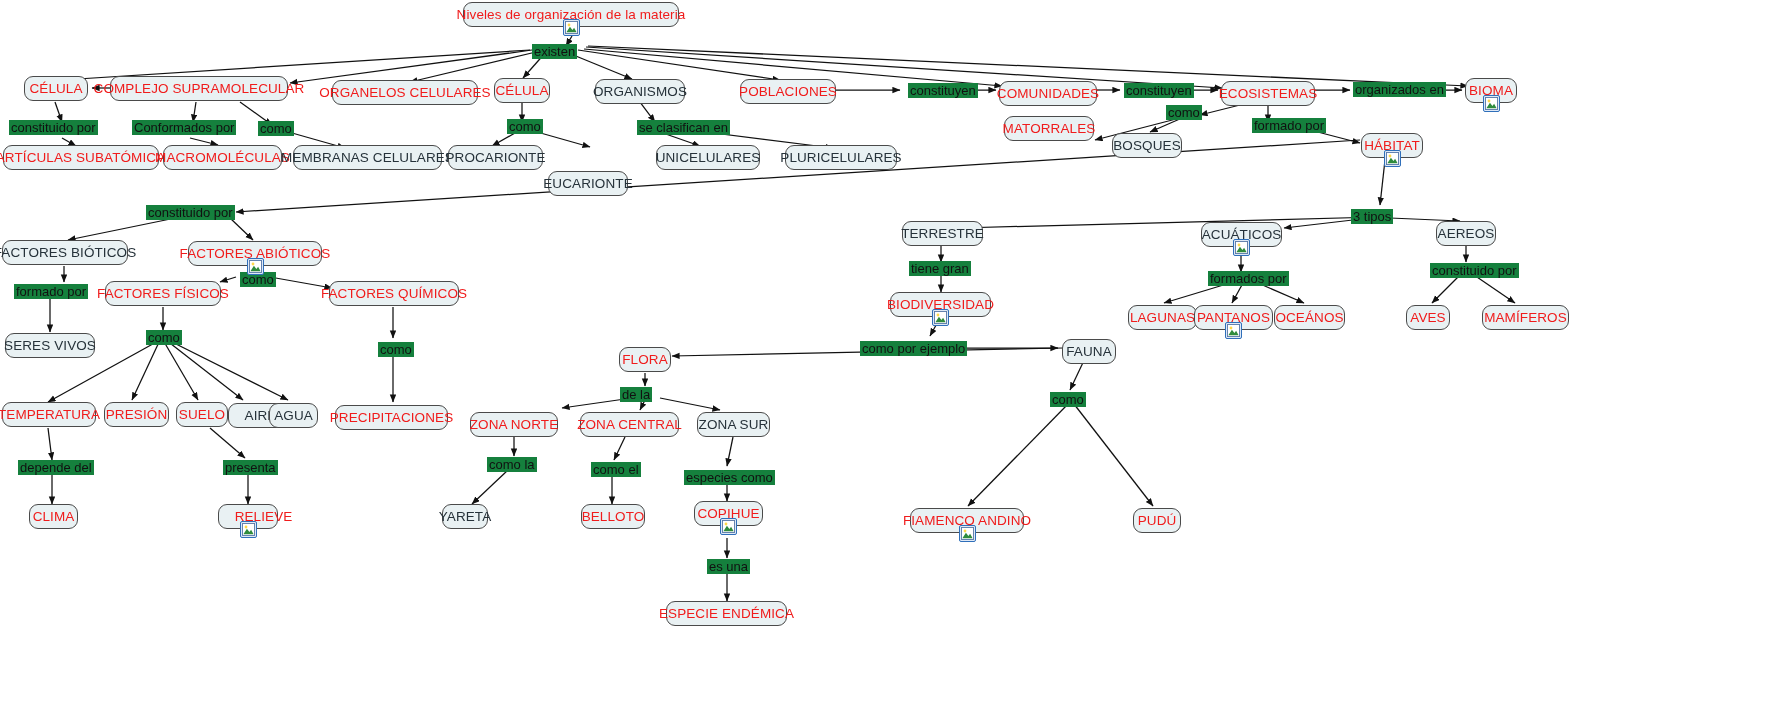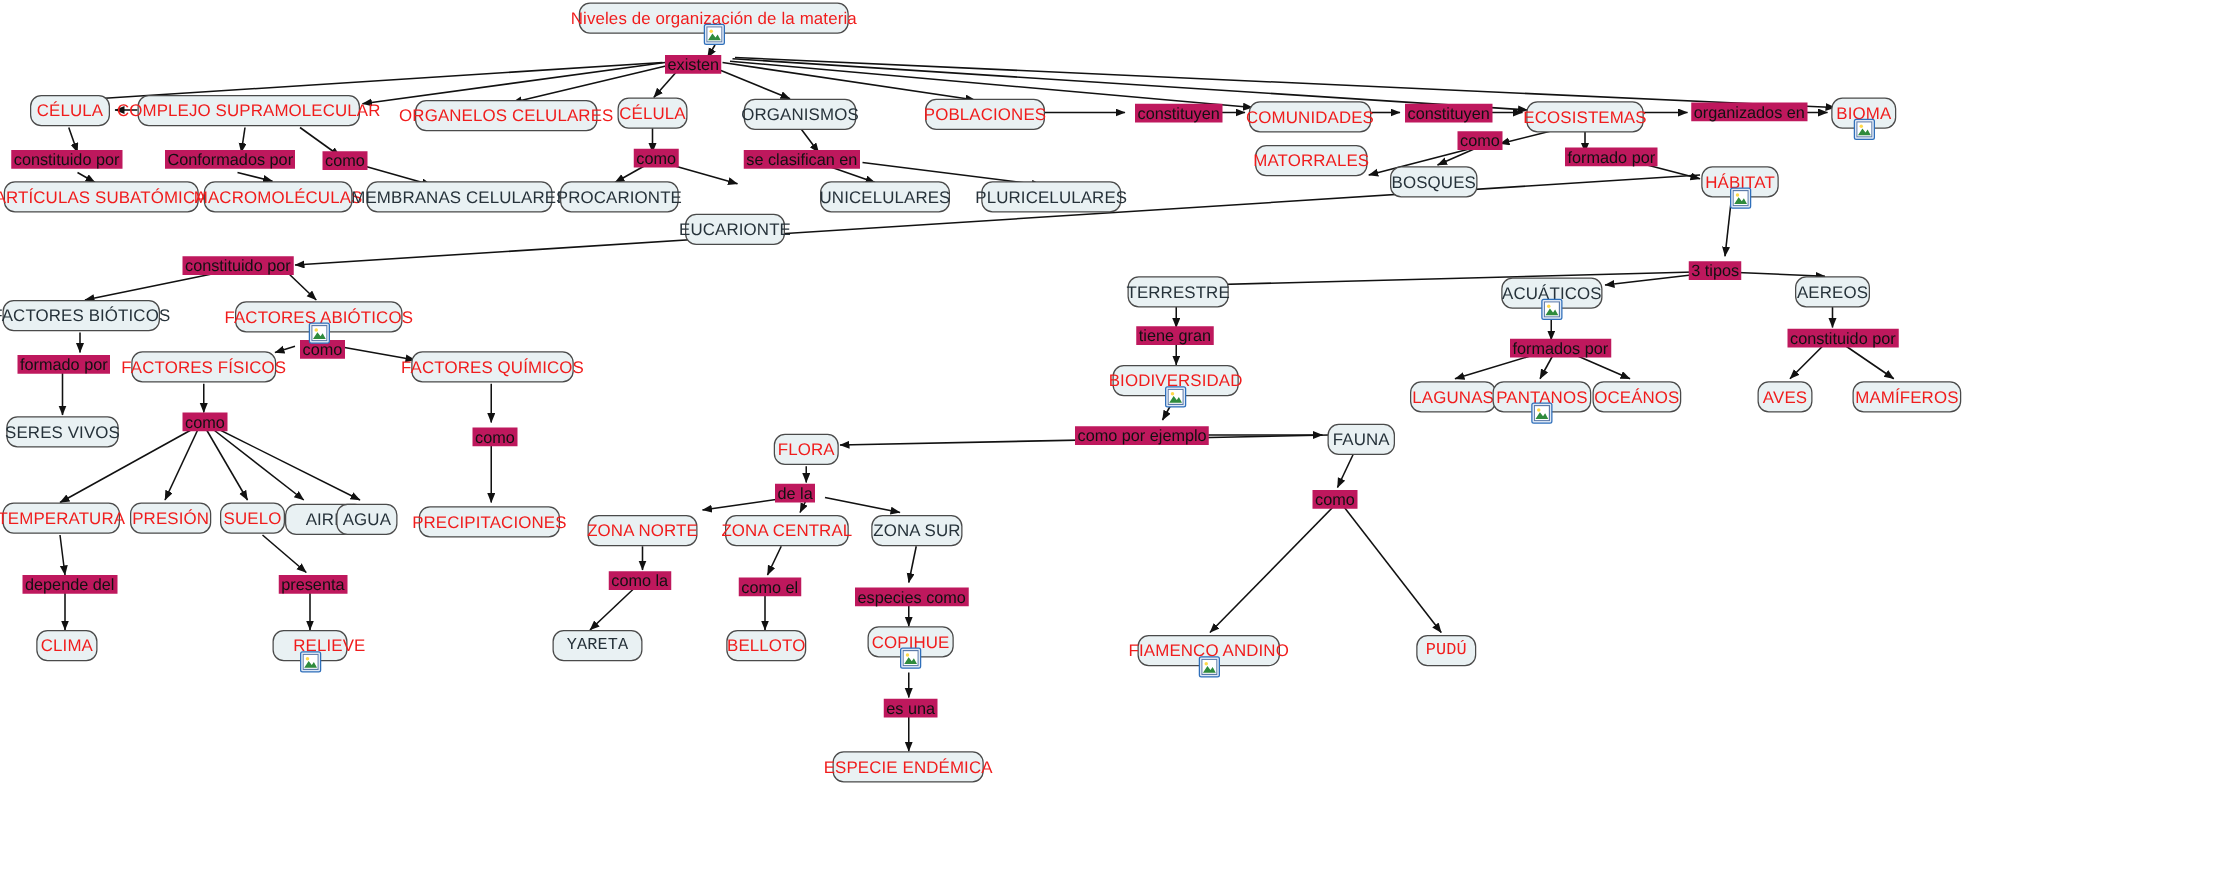--- a/index.html
+++ b/index.html
@@ -44,21 +44,21 @@
   .node.red{ color:#f01c1c; }
   .node.dark{ color:#26323a; }
 
   
   .link{
     position:absolute;
     font-size:13px;
     line-height:1;
     color:#111111;
     white-space:nowrap;
-    background:#be185d;
+    background:#15803d;
     padding:1px 2px;
     z-index:4;
   }
   
   .imgbadge{
     position:absolute;
     width:17px;
     height:17px;
     box-sizing:border-box;
     border:1px solid #2f6fba;
@@ -265,48 +265,48 @@
       <div class="node dark" style="left: 697px; top: 412px; width: 73px;">ZONA SUR</div>
       <div class="node red" style="left: 29px; top: 504px; width: 49px;">CLIMA</div>
       <div class="node red" style="left: 218px; top: 504px; width: 60px; padding-left: 40px;">RELIEVE</div>
       <span class="imgbadge" style="left: 239.5px; top: 521px;">
         <svg viewBox="0 0 14 14" xmlns="http://www.w3.org/2000/svg">
           <rect x="0.5" y="0.5" width="13" height="13" fill="#ffffff" stroke="#5b79a8" stroke-width="1"></rect>
           <circle cx="4.3" cy="4.3" r="1.5" fill="#ffd84a"></circle>
           <path d="M1.5 12 L5.3 6.3 L8 9.6 L9.8 7.2 L12.5 12 Z" fill="#2f8b3d"></path>
         </svg>
       </span>
-      <div class="node dark" style="left: 442px; top: 504px; width: 72px; font-family: Liberation Mono, monospace;">YARETA</div>
+      <div class="node dark" style="left: 442px; top: 504px; width: 46px;">YARETA</div>
       <div class="node red" style="left: 581px; top: 504px; width: 64px;">BELLOTO</div>
       <div class="node red" style="left: 694px; top: 501px; width: 69px;">COPIHUE</div>
       <span class="imgbadge" style="left: 720px; top: 518px;">
         <svg viewBox="0 0 14 14" xmlns="http://www.w3.org/2000/svg">
           <rect x="0.5" y="0.5" width="13" height="13" fill="#ffffff" stroke="#5b79a8" stroke-width="1"></rect>
           <circle cx="4.3" cy="4.3" r="1.5" fill="#ffd84a"></circle>
           <path d="M1.5 12 L5.3 6.3 L8 9.6 L9.8 7.2 L12.5 12 Z" fill="#2f8b3d"></path>
         </svg>
       </span>
       <div class="node red" style="left: 910px; top: 508px; width: 114px;">FIAMENCO ANDINO</div>
       <span class="imgbadge" style="left: 958.5px; top: 525px;">
         <svg viewBox="0 0 14 14" xmlns="http://www.w3.org/2000/svg">
           <rect x="0.5" y="0.5" width="13" height="13" fill="#ffffff" stroke="#5b79a8" stroke-width="1"></rect>
           <circle cx="4.3" cy="4.3" r="1.5" fill="#ffd84a"></circle>
           <path d="M1.5 12 L5.3 6.3 L8 9.6 L9.8 7.2 L12.5 12 Z" fill="#2f8b3d"></path>
         </svg>
       </span>
-      <div class="node red" style="left: 1133px; top: 508px; width: 48px; font-family: Liberation Mono, monospace;">PUDÚ</div>
+      <div class="node red" style="left: 1133px; top: 508px; width: 48px;">PUDÚ</div>
       <div class="node red" style="left: 666px; top: 601px; width: 121px;">ESPECIE ENDÉMICA</div>
     </div>
   <div id="linklayer">
       <div class="link" style="left: 532px; top: 44px;">existen</div>
       <div class="link" style="left: 9px; top: 120px;">constituido por</div>
       <div class="link" style="left: 132px; top: 120px;">Conformados por</div>
       <div class="link" style="left: 258px; top: 121px;">como</div>
       <div class="link" style="left: 507px; top: 119px;">como</div>
-      <div class="link" style="left: 595px; top: 120px; text-align: right;">se clasifican en</div>
+      <div class="link" style="left: 637px; top: 120px; text-align: right;">se clasifican en</div>
       <div class="link" style="left: 908px; top: 83px;">constituyen</div>
       <div class="link" style="left: 1124px; top: 83px;">constituyen</div>
       <div class="link" style="left: 1353px; top: 82px;">organizados en</div>
       <div class="link" style="left: 1166px; top: 105px;">como</div>
       <div class="link" style="left: 1252px; top: 118px;">formado por</div>
       <div class="link" style="left: 146px; top: 205px;">constituido por</div>
       <div class="link" style="left: 1351px; top: 209px;">3 tipos</div>
       <div class="link" style="left: 240px; top: 272px;">como</div>
       <div class="link" style="left: 14px; top: 284px;">formado por</div>
       <div class="link" style="left: 909px; top: 261px;">tiene gran</div>

